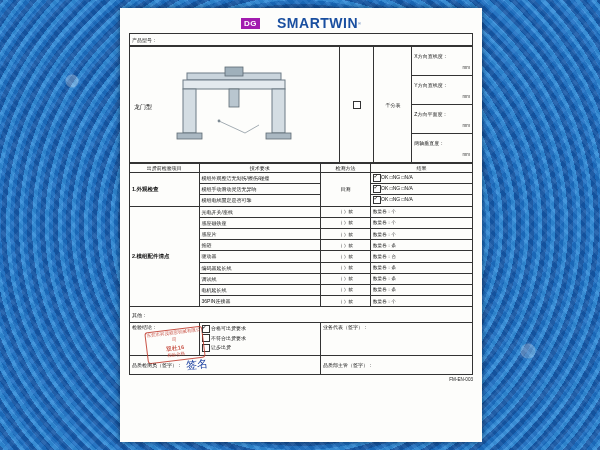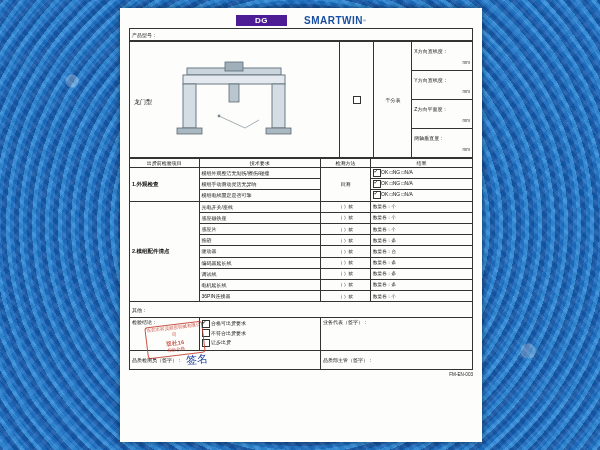--- a/index.html
+++ b/index.html
@@ -32,24 +32,24 @@
     position:absolute;left:120px;top:8px;width:362px;height:434px;
     background:#fdfdfb;
     box-shadow:0 0 6px rgba(0,0,0,.45);
     box-sizing:border-box;
     padding:6px 9px 4px 9px;
     font-size:5px;color:#111;
     overflow:hidden;
   }
   .logo-row{display:flex;align-items:center;justify-content:center;margin:1px 0 2px 0;}
   .logo-dg{
-    background:#4c1d95;color:#fff;font-weight:bold;font-size:8px;
-    padding:1px 19px;letter-spacing:.5px;
-  }
-  .logo-txt{color:#1a4fa0;font-weight:bold;font-size:10px;letter-spacing:.5px;margin-left:17px;}
+    background:#a21caf;color:#fff;font-weight:bold;font-size:8px;
+    padding:1px 3px;letter-spacing:.5px;
+  }
+  .logo-txt{color:#1a4fa0;font-weight:bold;font-size:14px;letter-spacing:.5px;margin-left:17px;}
   .logo-reg{font-size:4px;color:#1a4fa0;vertical-align:super;}
   .title{
     text-align:center;font-size:10px;font-weight:bold;letter-spacing:1px;
     padding:2px 0 3px 0;color:#000;
   }
   table{border-collapse:collapse;width:100%;table-layout:fixed;}
   td,th{border:.6px solid #333;padding:1px 2px;font-size:5px;vertical-align:middle;color:#111;}
   .noborder{border:none;}
   .tl{text-align:left}.tc{text-align:center}
   

